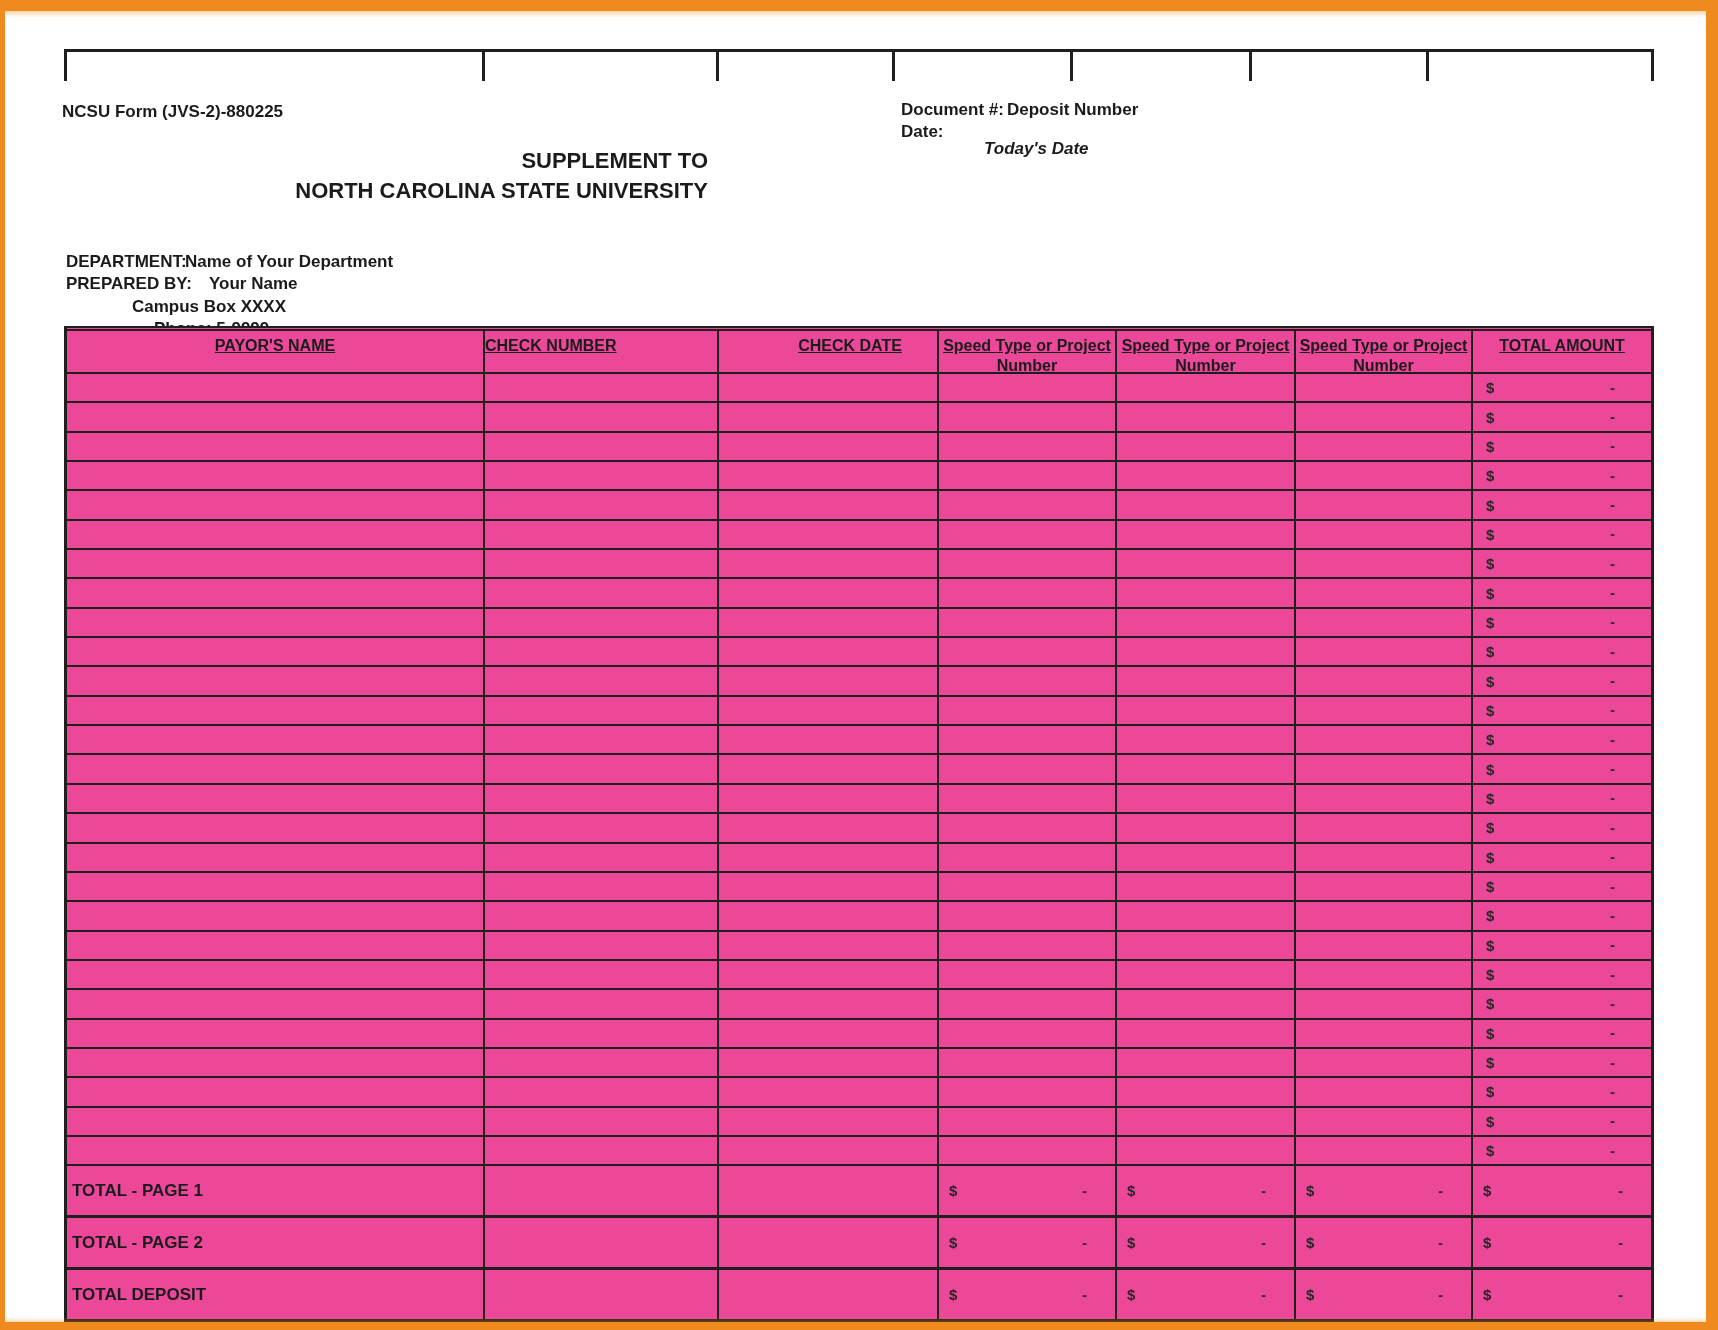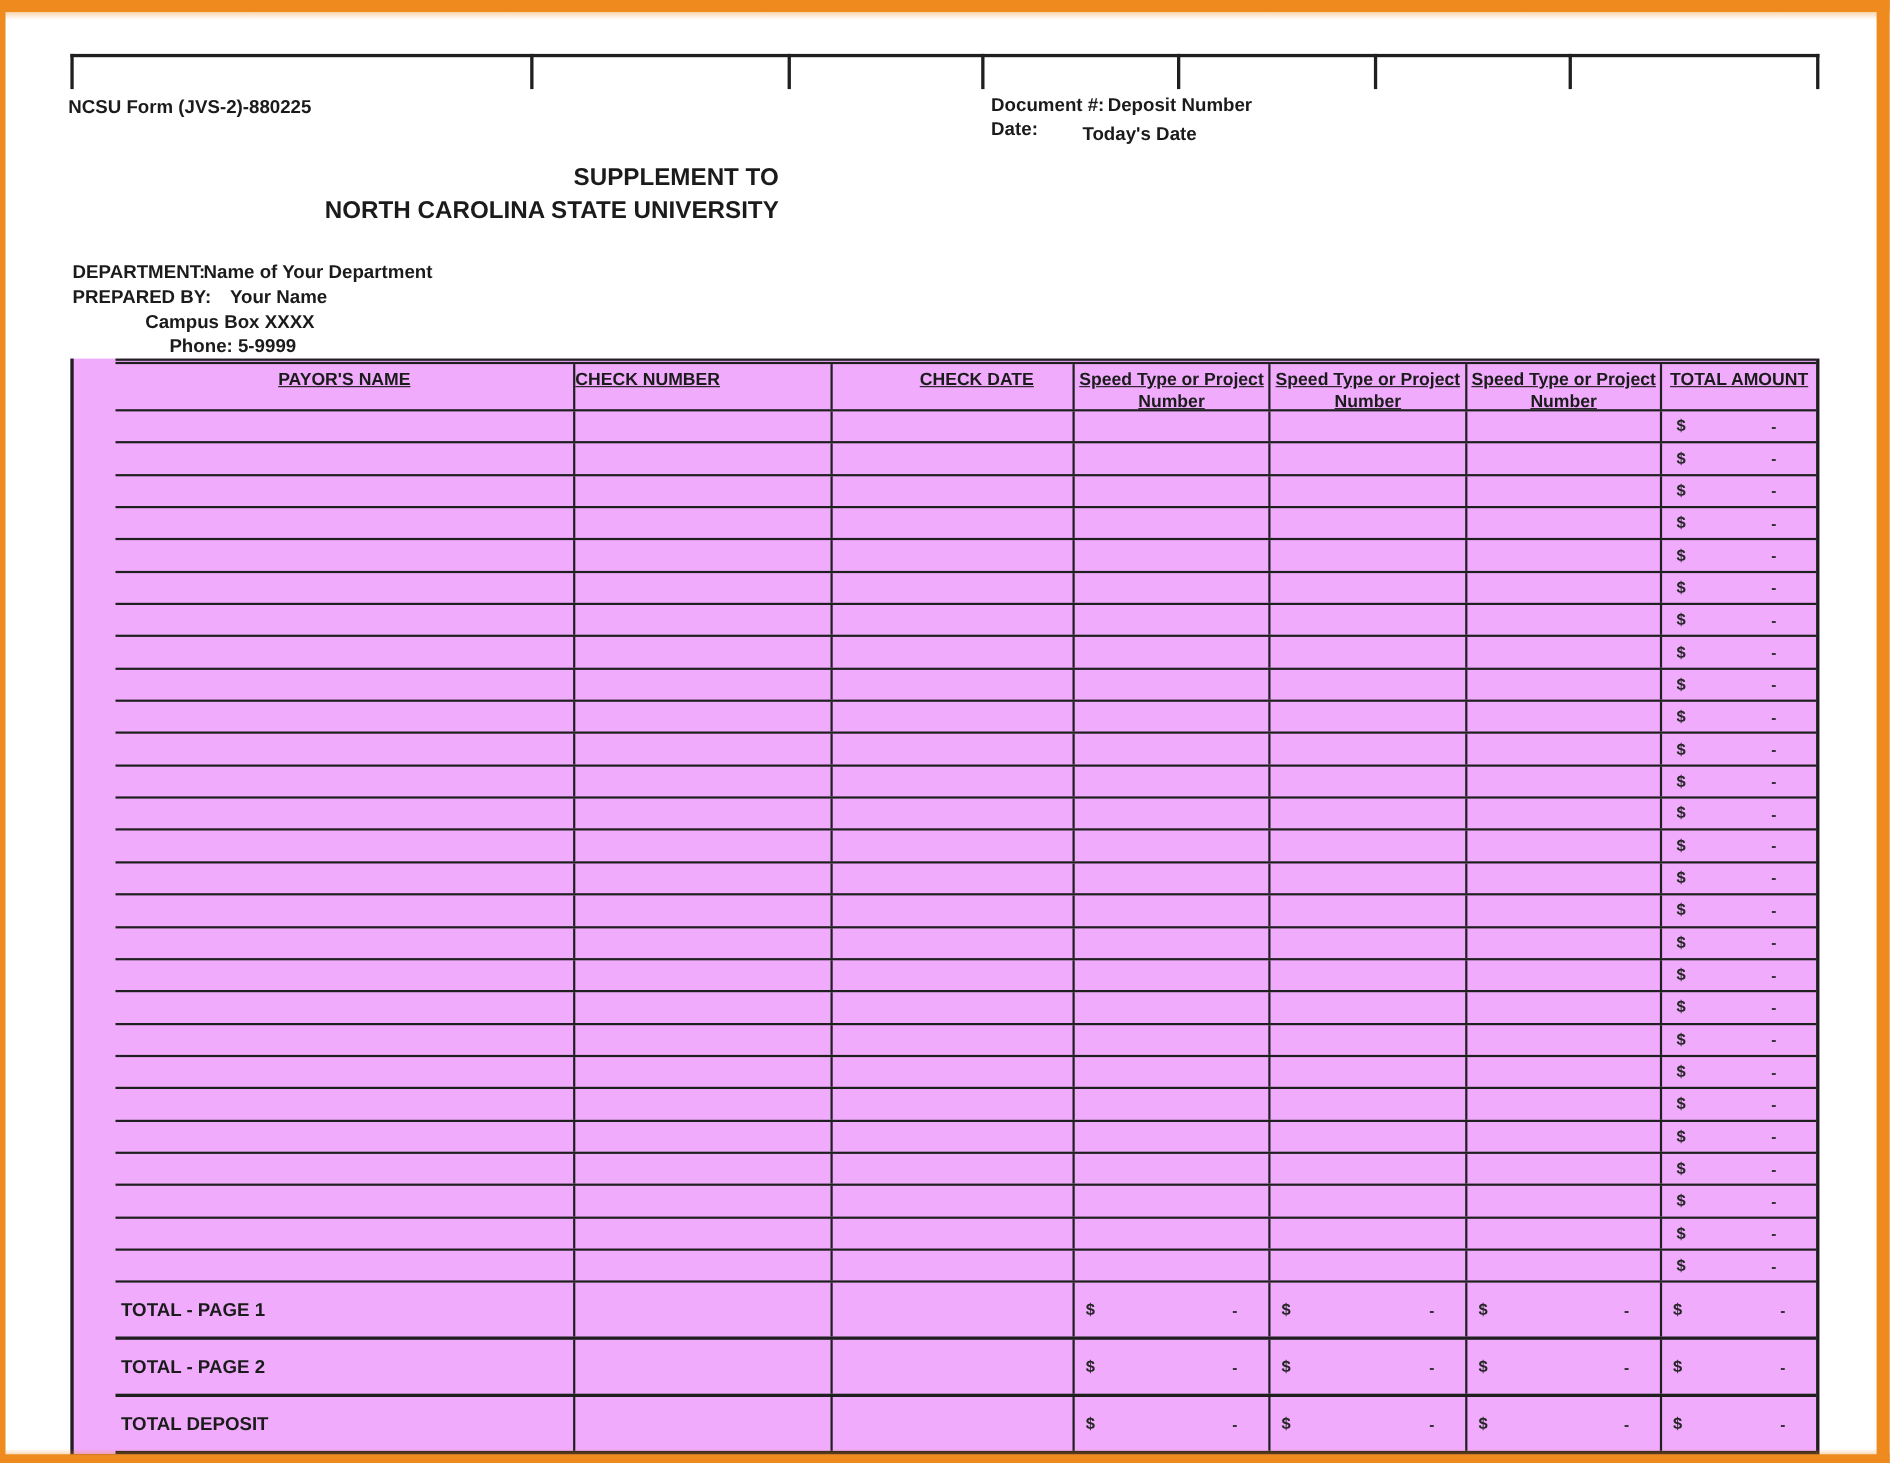--- a/index.html
+++ b/index.html
@@ -24,43 +24,42 @@
   .frame-bottom::before{content:"";position:absolute;left:0;top:-5px;width:100%;height:5px;
     background:linear-gradient(to top,rgba(239,138,30,.3),rgba(239,138,30,0));}
   .frame-left{left:0;top:0;width:5px;height:1330px;}
   .frame-right{right:0;top:0;width:12px;height:1330px;}
 
   
   .ruler-line{position:absolute;left:64px;top:49px;width:1590px;height:3px;background:var(--line);}
   .ruler-tick{position:absolute;top:49px;width:3px;height:32px;background:var(--line);}
 
   
-  .txt{position:absolute;font-weight:700;font-size:17px;white-space:nowrap;color:var(--ink);}
+  .txt{position:absolute;font-weight:700;font-size:17px;white-space:nowrap;color:var(--ink);margin-top:14px;}
   .form-number{left:62px;top:88px;}
   .doc-label{left:901px;top:86px;}
   .doc-value{left:1007px;top:86px;}
   .date-label{left:901px;top:108px;}
-  .date-value{left:984px;top:112px;}
+  .date-value{left:984px;top:125px;font-style:italic;}
   .title-block{position:absolute;left:0;top:146px;width:708px;text-align:right;
     font-weight:700;font-size:22px;line-height:30px;color:var(--ink);}
   .dept-label{left:66px;top:238px;}
   .dept-value{left:185px;top:238px;}
   .prep-label{left:66px;top:260px;}
   .prep-value{left:209px;top:260px;}
   .campus-box{left:132px;top:283px;}
   .phone{left:154px;top:305px;}
 
   
   .deposit-table{
     position:absolute;left:64px;top:326px;width:1590px;
     border-left:3px solid var(--line);
     border-right:3px solid var(--line);
     border-bottom:3px solid var(--line);
-    background:#f0abfc;
-    padding-left:38px;
+    background:#ec4899;
   }
   .trow{display:flex;width:100%;}
   .cell{border-right:2px solid var(--line);height:100%;position:relative;}
   .cell:last-child{border-right:none;}
   .c1{width:418px;} .c2{width:234px;} .c3{width:176px;margin-left:44px;}
   .c4{width:178px;} .c5{width:179px;} .c6{width:177px;} .c7{flex:1;}
 
   .header-row{height:48px;border-top:5px double var(--line);border-bottom:2px solid var(--line);}
   .header-row .cell{display:flex;flex-direction:column;align-items:center;padding-top:5px;
     font-weight:700;font-size:16px;line-height:20px;}

